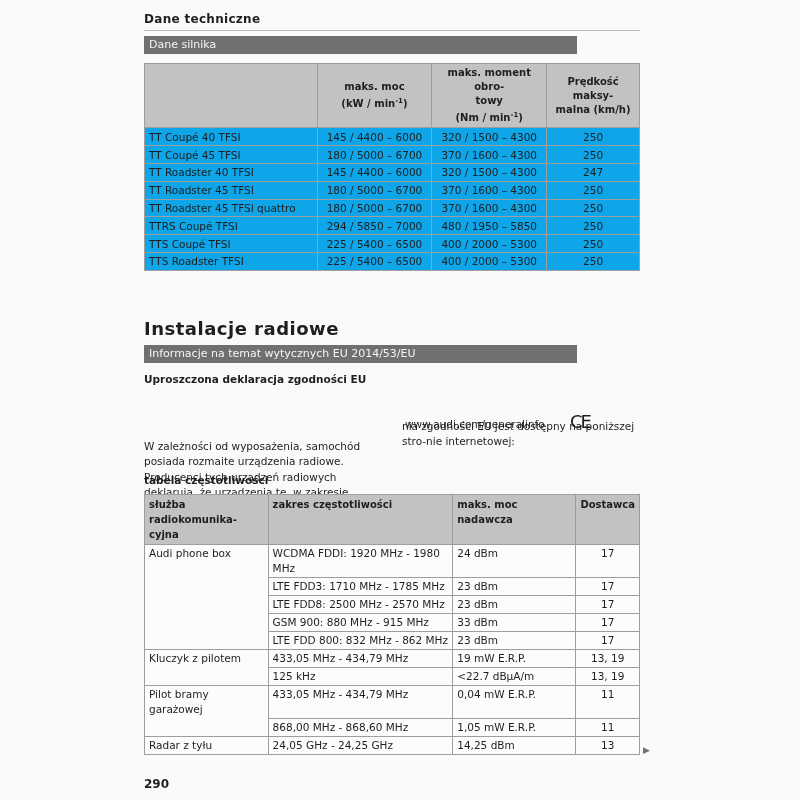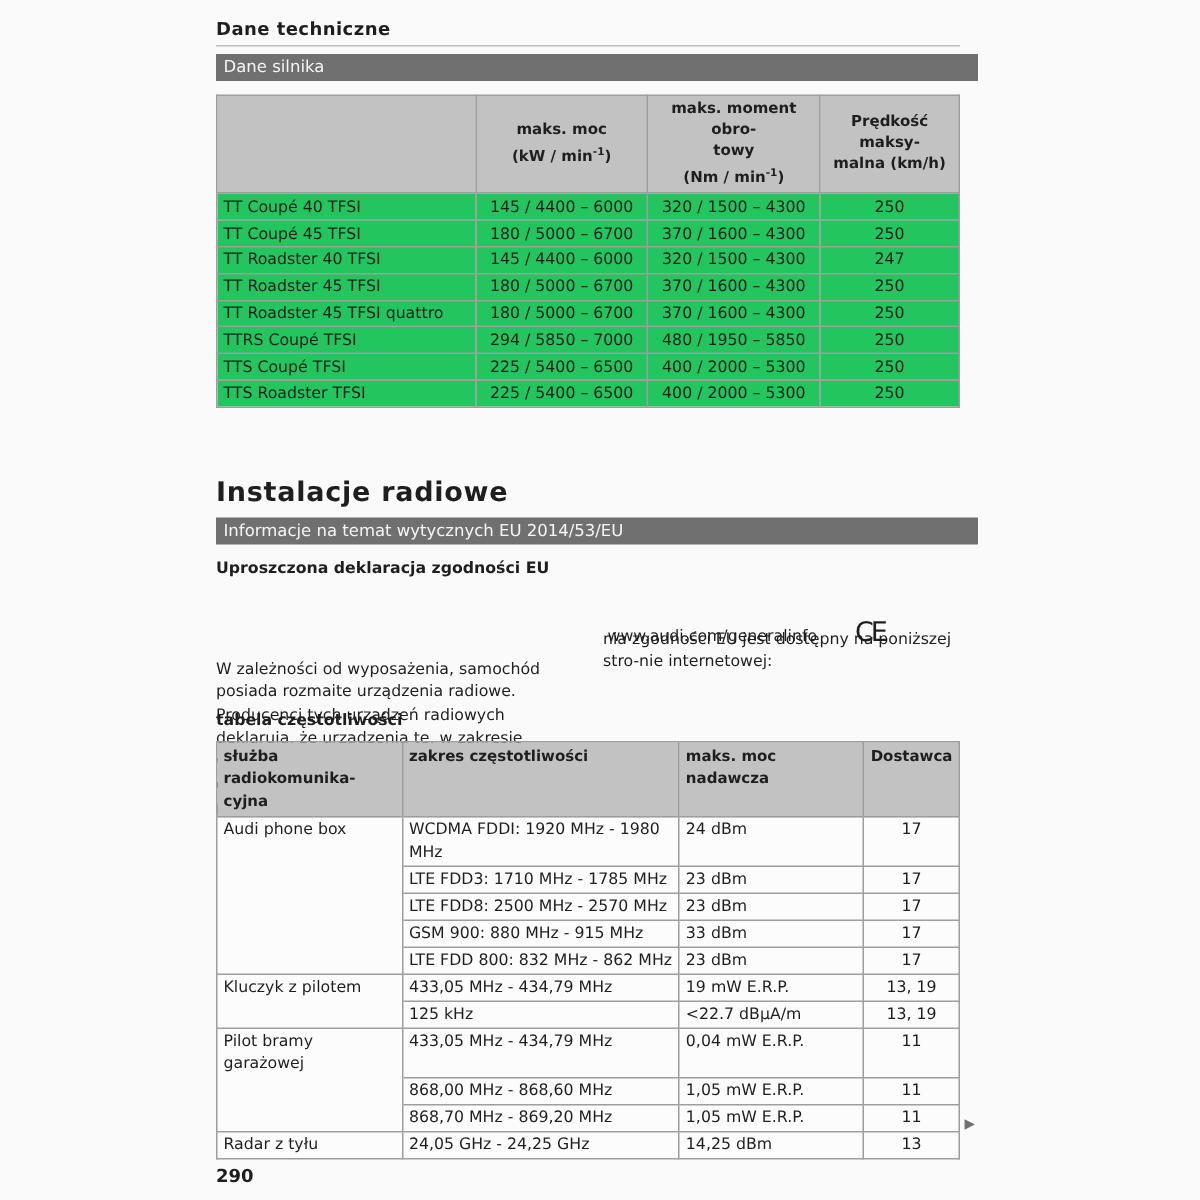--- a/index.html
+++ b/index.html
@@ -5,37 +5,37 @@
     * { box-sizing: border-box; margin: 0; padding: 0; }
     html, body { width: 800px; height: 800px; background: #fafafa; overflow: hidden; }
     body { font-family: "DejaVu Sans", sans-serif; color: #1e1e1e; position: relative; }
 
     .running-head {
       position: absolute; left: 144px; top: 12px; width: 496px;
       font-size: 12px; font-weight: bold; letter-spacing: 0.3px;
       padding-bottom: 4px; border-bottom: 1px solid #bdbdbd;
     }
     .section-bar {
-      position: absolute; left: 144px; width: 508px; height: 18px;
+      position: absolute; left: 144px; width: 433px; height: 18px;
       background: #707070; color: #f5f5f5; font-size: 11px;
       line-height: 18px; padding-left: 5px;
     }
     .bar1 { top: 36px; }
     .bar2 { top: 345px; }
 
     table { border-collapse: collapse; position: absolute; font-size: 10.5px; }
     td, th { border: 1px solid #9e9e9e; }
 
     
     .engine { left: 144px; top: 63px; width: 496px; }
     .engine th {
       background: #c2c2c2; font-weight: bold; font-size: 10px; text-align: center;
       height: 49px; padding: 2px 4px; line-height: 14px;
     }
-    .engine td { height: 17.8px; padding: 0 4px; background: #22c55e; }
+    .engine td { height: 17.8px; padding: 0 4px; background: #0ea5e9; }
     .engine td.c { text-align: center; }
     .engine col.c1 { width: 173px; }
     .engine col.c2 { width: 115px; }
     .engine col.c3 { width: 115px; }
     .engine col.c4 { width: 93px; }
     sup { font-size: 7px; }
 
     .h1 {
       position: absolute; left: 144px; top: 318px; font-size: 18px; font-weight: bold;
       letter-spacing: 0.5px;
@@ -229,26 +229,20 @@
         <td>0,04 mW E.R.P.</td>
         <td class="c">11</td>
       </tr>
       <tr>
         <td class="noborder-bottom noborder-top"></td>
         <td>868,00 MHz - 868,60 MHz</td>
         <td>1,05 mW E.R.P.</td>
         <td class="c">11</td>
       </tr>
       <tr>
-        <td class="noborder-top"></td>
-        <td>868,70 MHz - 869,20 MHz</td>
-        <td>1,05 mW E.R.P.</td>
-        <td class="c">11</td>
-      </tr>
-      <tr>
         <td>Radar z tyłu</td>
         <td>24,05 GHz - 24,25 GHz</td>
         <td>14,25 dBm</td>
         <td class="c">13</td>
       </tr>
     </tbody>
 </table>
 
 <div class="next-arrow">▶</div>
 <div class="page-num">290</div>

